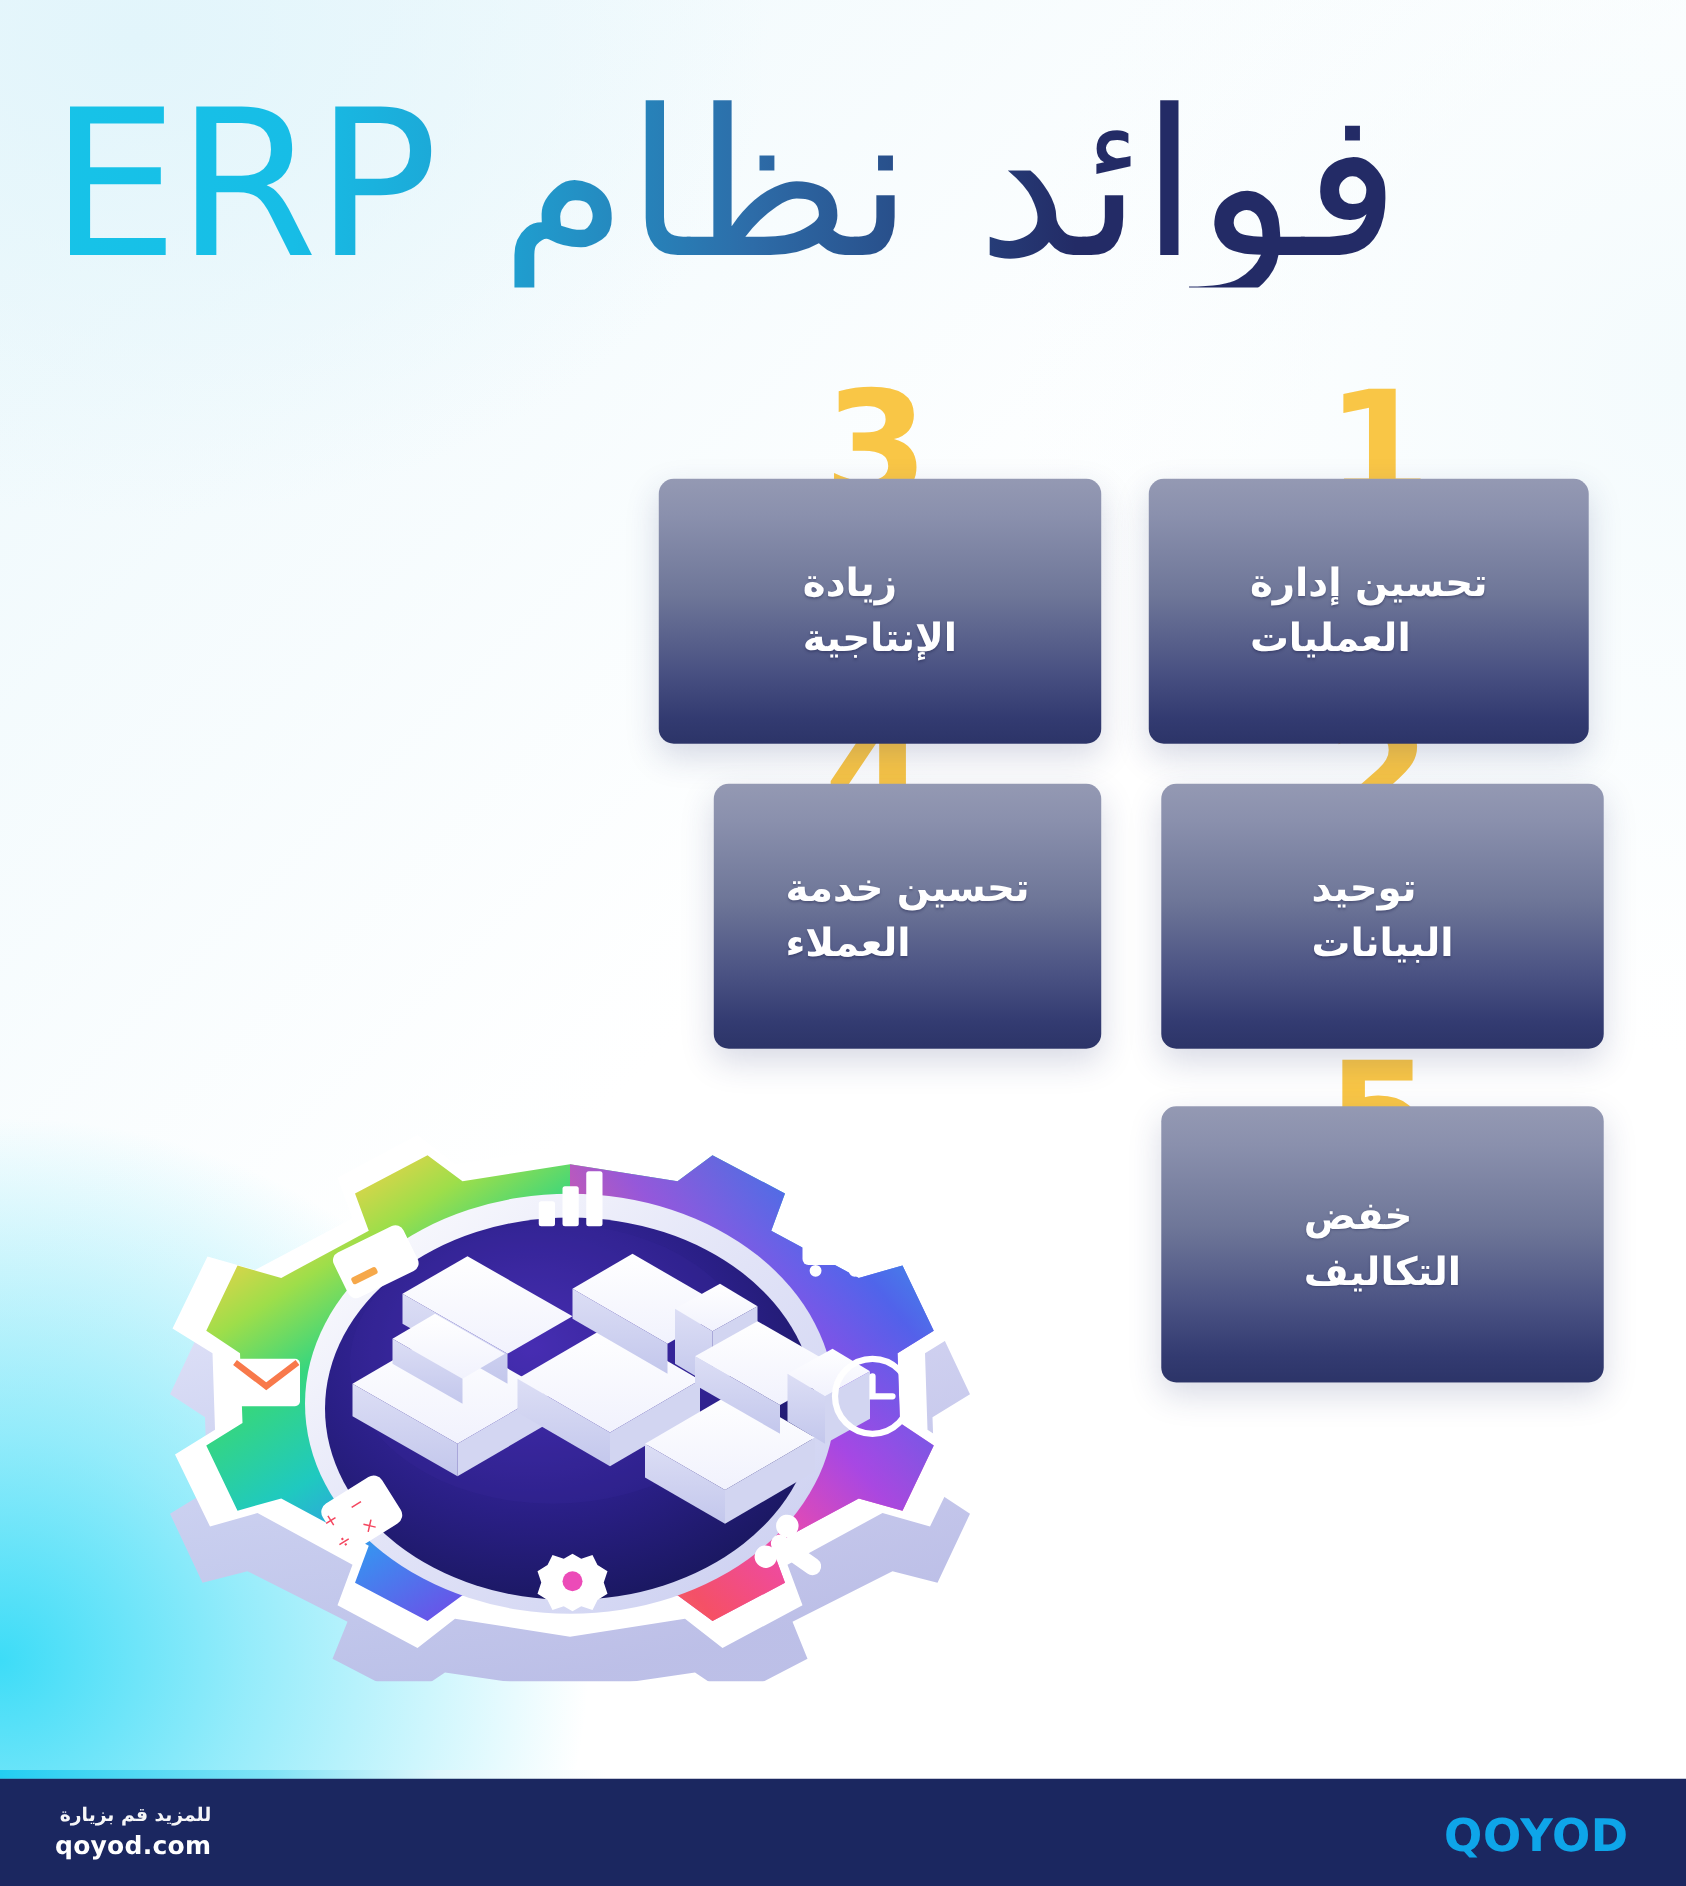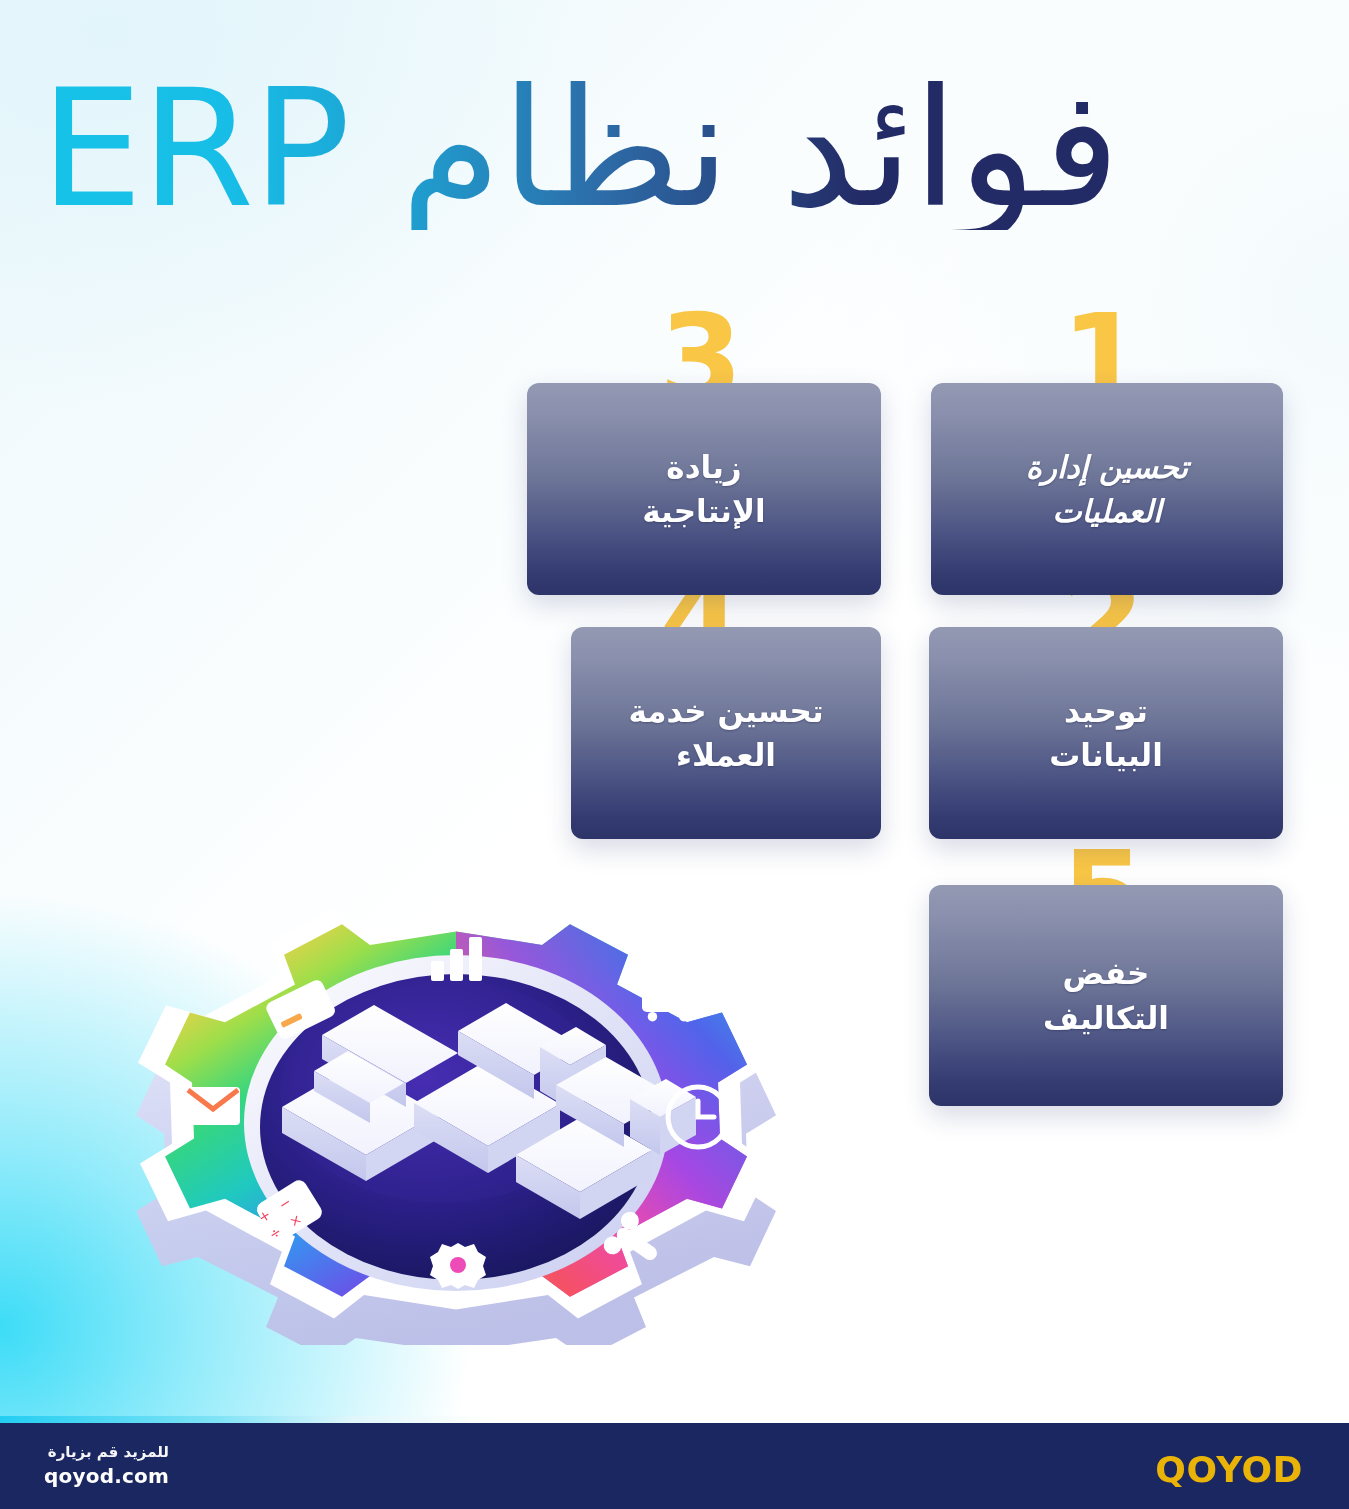--- a/index.html
+++ b/index.html
@@ -40,33 +40,33 @@
   .card{
     position:absolute;pointer-events:auto;
     border-radius:12px;
     background:linear-gradient(180deg,#9499b3 0%, #8a90ad 14%, #6e7698 44%, #4a5283 72%, #333b71 90%, #2c3468 100%);
     box-shadow:0 10px 26px rgba(40,50,110,.18);
     display:flex;align-items:center;justify-content:center;
     z-index:3;
   }
   .card-label{
     color:#ffffff;font-size:31px;font-weight:700;line-height:1.42;
-    text-align:center;direction:rtl;letter-spacing:0;
+    text-align:left;direction:rtl;letter-spacing:0;
     text-shadow:0 1px 2px rgba(25,30,70,.35);
     padding:0 26px;white-space:pre-line;
   }
   .num{
     position:absolute;z-index:2;pointer-events:auto;
     color:#f9c646;font-weight:900;font-size:120px;line-height:.86;
     font-family:"DejaVu Sans","Liberation Sans",sans-serif;
     text-align:center;
   }
 
   
-  #card-1{right:66px;  top:383px;  width:352px; height:212px;font-style:italic;}
+  #card-1{right:78px;  top:383px;  width:352px; height:212px;}
   #card-2{right:66px;  top:627px;  width:354px; height:212px;}
   #card-5{right:66px;  top:885px;  width:354px; height:221px;}
   #card-3{right:468px; top:383px;  width:354px; height:212px;}
   #card-4{right:468px; top:627px;  width:310px; height:212px;}
 
   #num-1{right:186px; top:306px; width:120px;}
   #num-2{right:186px; top:568px; width:120px;}
   #num-5{right:186px; top:843px; width:120px;}
   #num-3{right:588px; top:306px; width:120px;}
   #num-4{right:588px; top:568px; width:120px;}
@@ -85,21 +85,21 @@
     position:absolute;left:0;bottom:86px;width:1349px;height:7px;z-index:6;
     background:linear-gradient(90deg,#23cef2 0%, #7fe3f6 16%, #dff6fc 26%, #ffffff 36%, #ffffff 100%);
   }
   .footer-text{
     position:absolute;left:44px;top:18px;color:#ffffff;direction:rtl;text-align:right;
   }
   .footer-line1{font-size:15px;font-weight:600;line-height:1.5;opacity:.96;}
   .footer-line2{font-size:20px;font-weight:700;line-height:1.25;letter-spacing:.2px;direction:ltr;}
   .footer-logo{
     position:absolute;right:46px;top:26px;
-    color:#eab308;font-size:36px;font-weight:800;letter-spacing:.5px;direction:ltr;
+    color:#0ea5e9;font-size:36px;font-weight:800;letter-spacing:.5px;direction:ltr;
   }
 </style>
 </head>
 <body>
 
 <div id="poster">
 
   <div class="title-wrap">
     <h1 class="title">فوائد نظام ERP</h1>
   </div>

